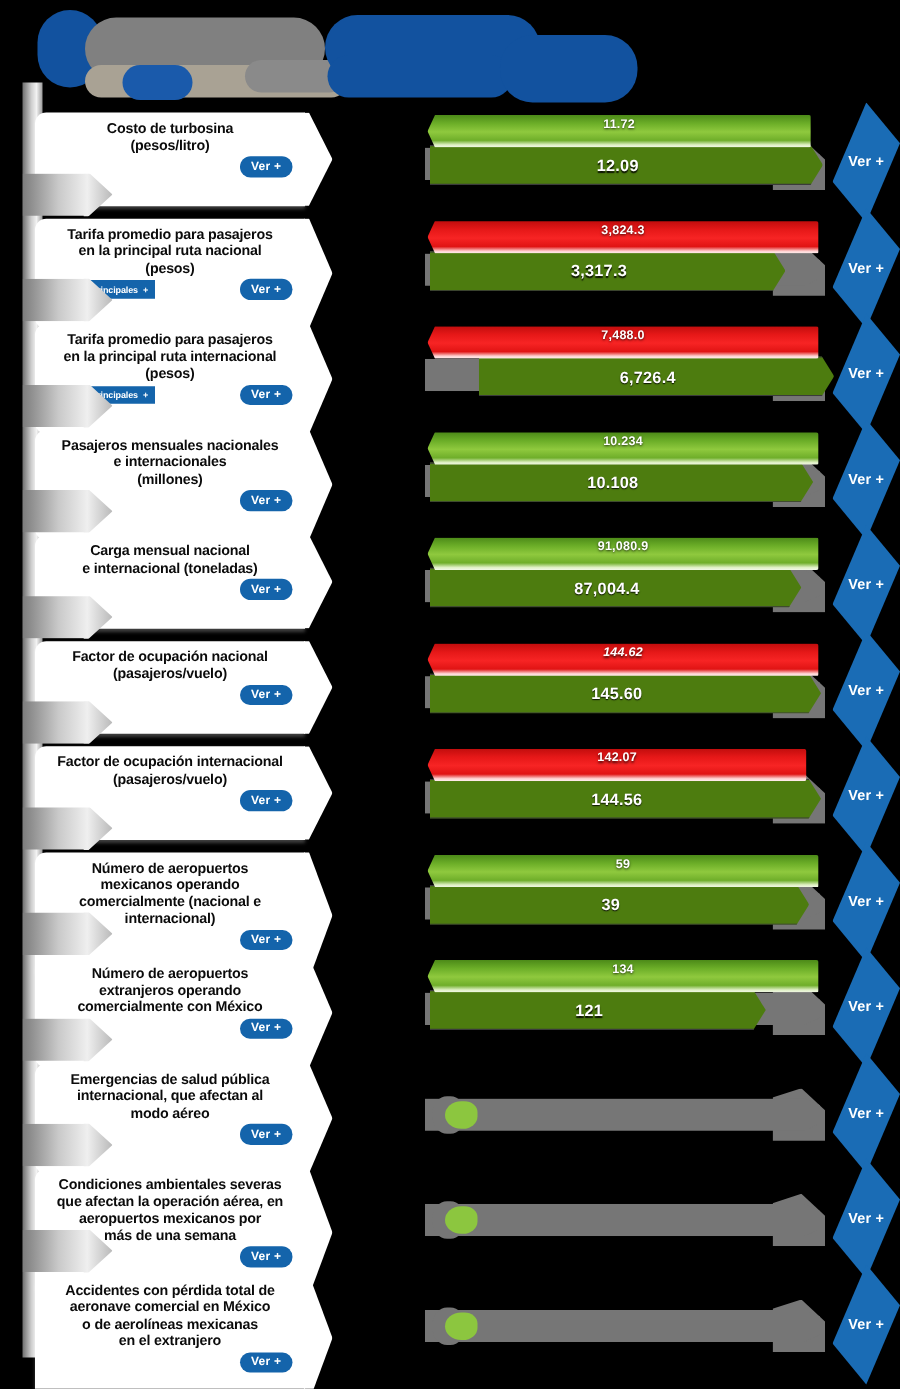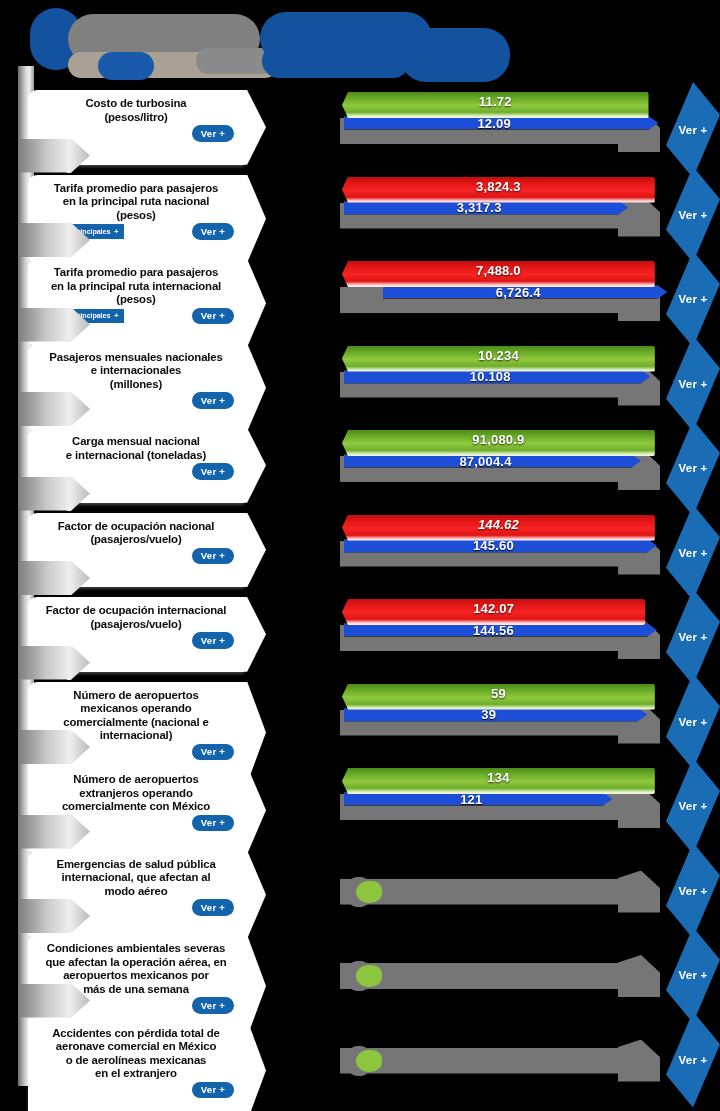--- a/index.html
+++ b/index.html
@@ -79,22 +79,22 @@
     background:#767676;
     clip-path:polygon(0 0, 96% 0, 100% 22%, 100% 78%, 96% 100%, 0 100%);
   }
   .track-tail{
     position:absolute; right:0; top:20px; width:42px; height:42px;
     background:#767676;
     clip-path:polygon(0 18%, 55% 0, 100% 42%, 100% 100%, 0 100%);
   }
 
   .bar-prev{
-    position:absolute; left:6px; top:26px; height:14px;
-    background:#1d4ed8; border-top:1px solid #3b3b3b; border-bottom:1px solid #3b3b3b;
+    position:absolute; left:6px; top:26px; height:32px;
+    background:#4d7c0f; border-top:1px solid #3b3b3b; border-bottom:1px solid #3b3b3b;
     display:flex; align-items:center; justify-content:center;
     clip-path:polygon(0 0, calc(100% - 10px) 0, 100% 50%, calc(100% - 10px) 100%, 0 100%);
   }
   .bar-prev .val{
     color:#ffffff; font-weight:bold; font-size:13px; letter-spacing:.2px;
     text-shadow:0 1px 1px rgba(0,0,0,.9);
     position:absolute; left:0; right:14px; text-align:center;
   }
 
   .bar-cur{
@@ -103,21 +103,21 @@
     clip-path:polygon(6px 0, 100% 0, 100% 100%, 6px 100%, 0 50%);
     border-radius:2px;
   }
   .bar-cur.up{
     background:linear-gradient(to bottom,#4c8a18 0%,#6cae28 26%,#8fc93e 52%,#6fae2a 78%,#dff0c4 92%,#f2f8e8 100%);
   }
   .bar-cur.down{
     background:linear-gradient(to bottom,#c20d0d 0%,#e61818 26%,#f72424 52%,#e01414 78%,#ffd3d3 92%,#fff0f0 100%);
   }
   .bar-cur .val{
-    color:#ffffff; font-weight:bold; font-size:13px; letter-spacing:.2px;
+    color:#ffffff; font-weight:bold; font-size:10px; letter-spacing:.2px;
     text-shadow:0 1px 2px rgba(0,0,0,.75);
     position:absolute; left:0; right:0; text-align:center; top:2px;
   }
 
   
   .blob{
     position:absolute; left:18px; top:4px; width:26px; height:22px;
     background:#8cc63f; border-radius:50% 40% 45% 50%;
   }
   .blob-back{

